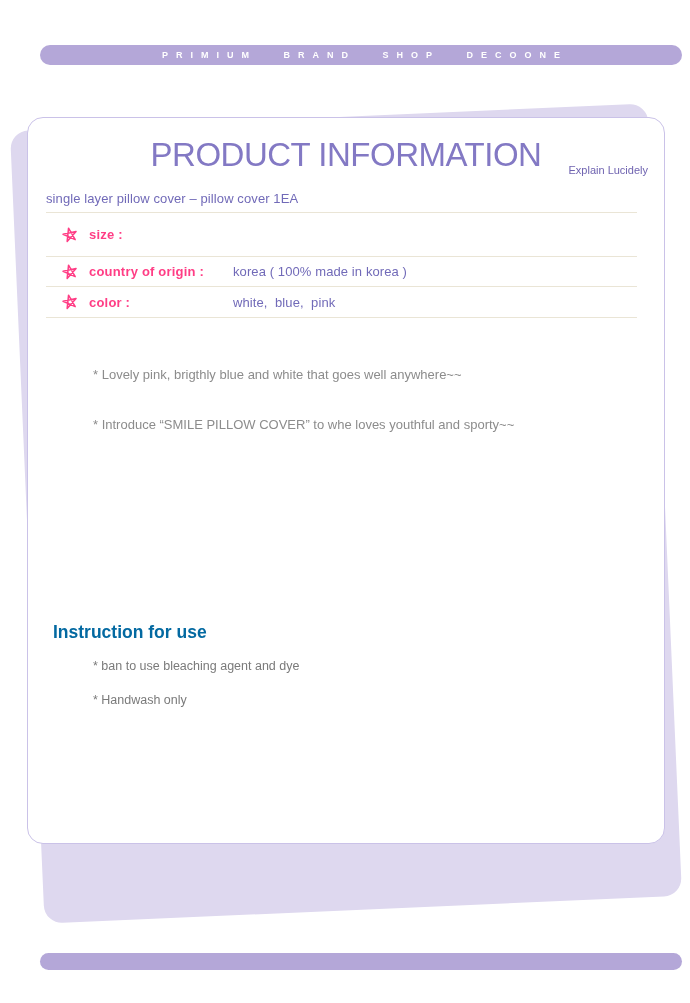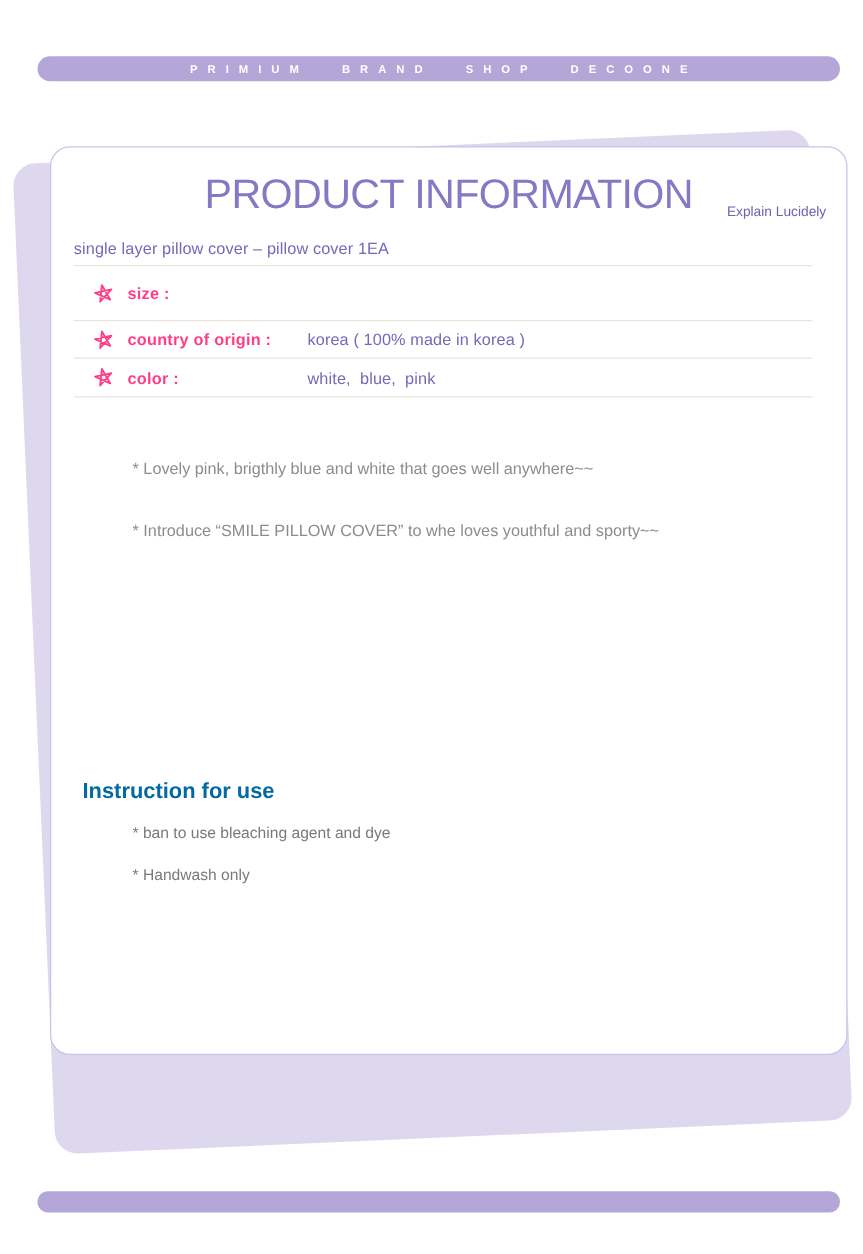--- a/index.html
+++ b/index.html
@@ -1,42 +1,42 @@
 <!DOCTYPE html>
 <html><head>
 <meta charset="utf-8">
 <style>
   * { margin: 0; padding: 0; box-sizing: border-box; }
   html, body { width: 690px; height: 1003px; background: #ffffff; overflow: hidden; }
   body { font-family: "Liberation Sans", sans-serif; position: relative; }
 
   
   .banner-bar {
-    position: absolute; left: 30px; width: 642px; height: 20px;
+    position: absolute; left: 40px; width: 642px; height: 20px;
     background: #b4a7d8; border-radius: 10px;
     display: flex; align-items: center; justify-content: center;
   }
   .banner-top { top: 45px; }
   .banner-bottom { top: 953px; height: 17px; border-radius: 9px; }
   .banner-text {
     color: #ffffff; font-size: 9px; font-weight: bold;
     letter-spacing: 8px; word-spacing: 16px; white-space: nowrap;
     padding-left: 8px; 
   }
 
   
   .back-shape {
     position: absolute; left: 27px; top: 117px; width: 638px; height: 793px;
     background: #ded8ef; border-radius: 18px;
     transform: rotate(-2.5deg);
   }
 
   
   .card {
-    position: absolute; left: 40px; top: 117px; width: 638px; height: 727px;
+    position: absolute; left: 27px; top: 117px; width: 638px; height: 727px;
     background: #ffffff; border: 1px solid #cac2e8; border-radius: 16px;
   }
 
   .page-title {
     margin-top: 18px; text-align: center;
     font-size: 33px; font-weight: 400; color: #8379c4; letter-spacing: -0.5px;
     height: 38px; line-height: 38px;
   }
   .subtitle {
     position: absolute; top: 46px; right: 16px;

